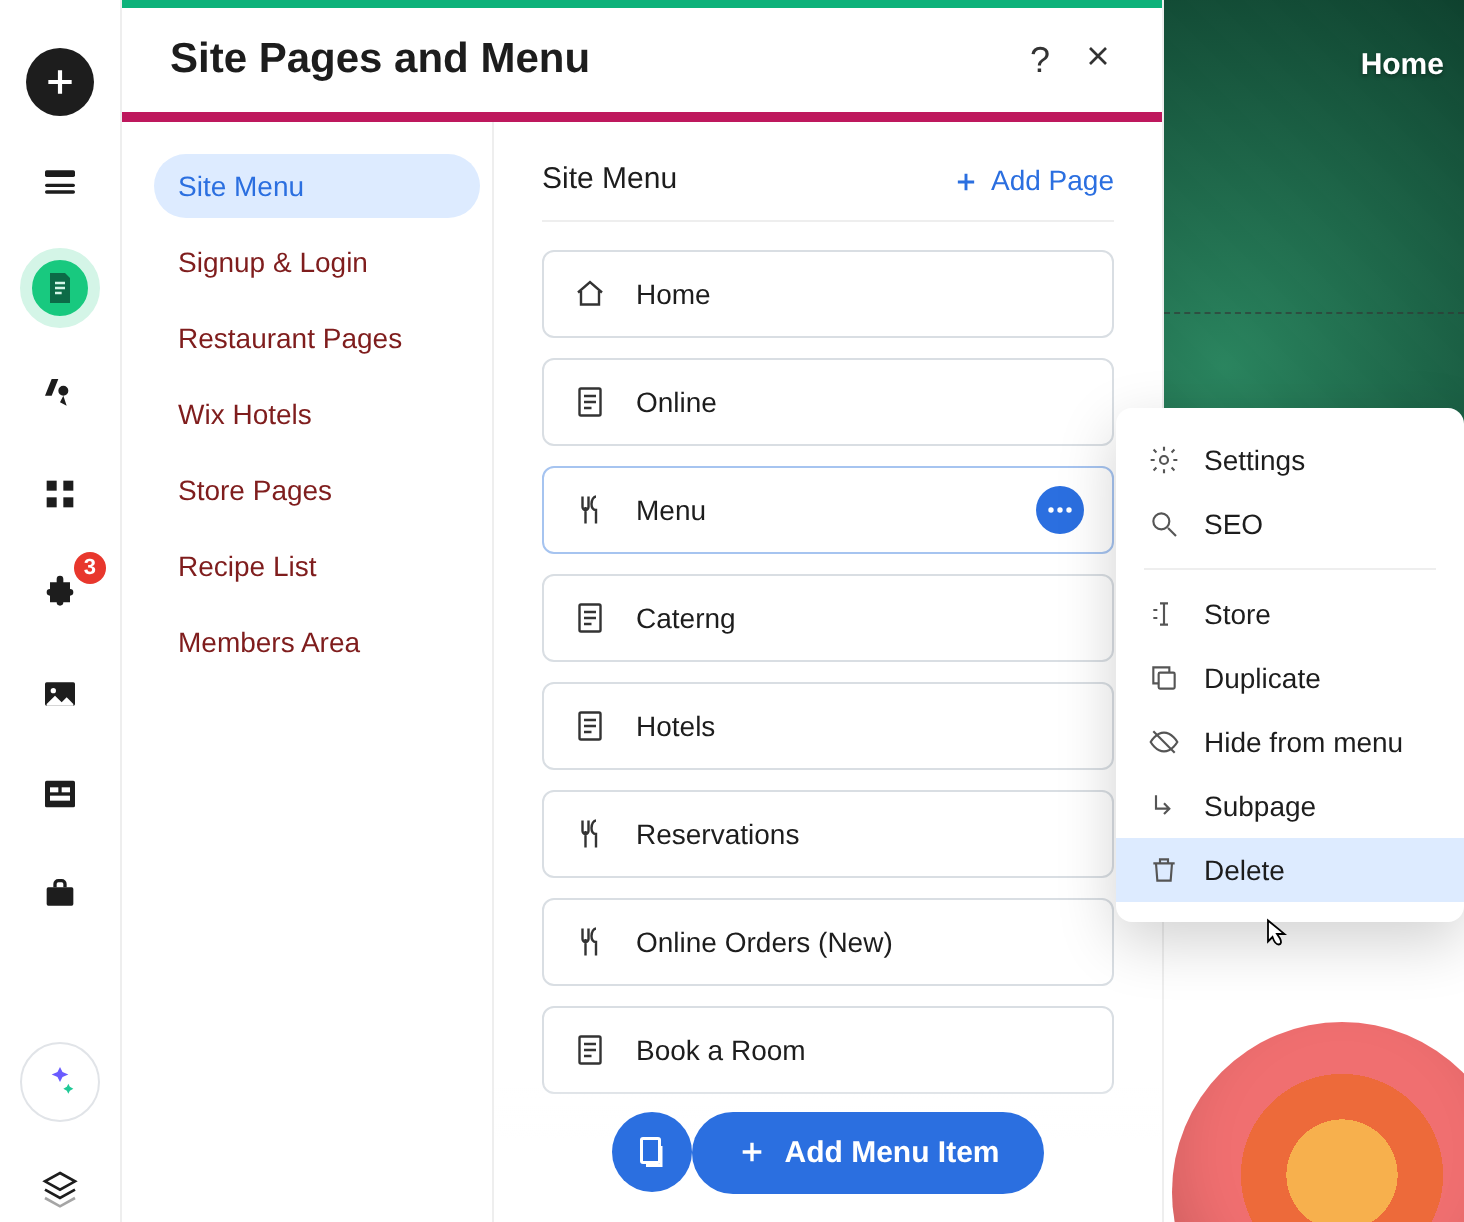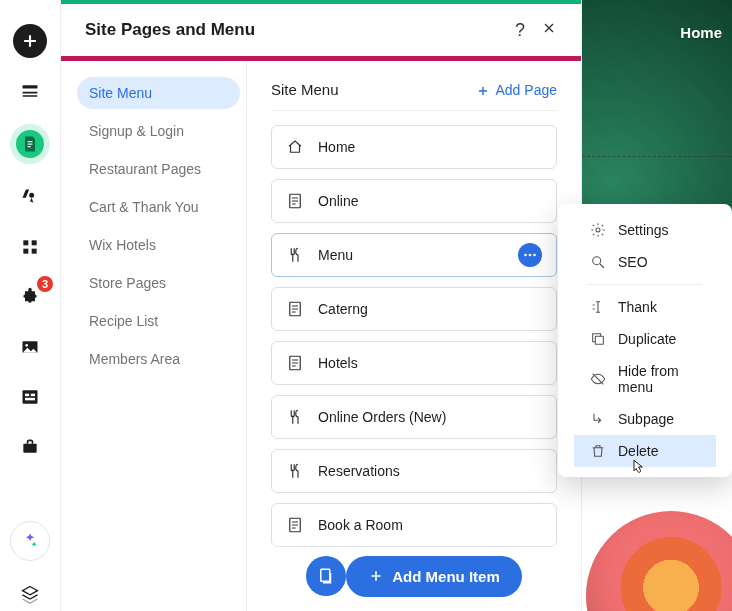--- a/index.html
+++ b/index.html
@@ -10,27 +10,27 @@
   .rail .rail-icon { width: 34px; height: 34px; display: flex; align-items: center; justify-content: center; border-radius: 50%; color: #1d1d1d; position: relative; }
   .rail .rail-icon svg { width: 20px; height: 20px; }
   .rail .rail-icon.circle-dark { background: #1d1d1d; color: #fff; }
   .rail .rail-icon.circle-green { background: #18C97F; color: #064d30; border: 6px solid #d4f5e7; width: 40px; height: 40px; }
   .rail .badge { position: absolute; top: -4px; right: -6px; background: #E8372D; color: #fff; font-size: 11px; font-weight: 700; border-radius: 10px; padding: 0 5px; line-height: 16px; }
   .rail .ai { width: 40px; height: 40px; border-radius: 50%; border: 1px solid #e1e4e8; display: flex; align-items: center; justify-content: center; color: #5451ff; }
 
   
   .panel { position: absolute; left: 60px; top: 0; width: 522px; height: 611px; border-left: 1px solid #eee; border-right: 1px solid #eee; display: flex; flex-direction: column; }
   .panel-header { height: 56px; display: flex; align-items: center; justify-content: space-between; padding: 0 24px; border-top: 4px solid #0DB27A; }
-  .panel-header h1 { font-size: 17px; font-weight: 700; color: #1d1d1d; }
+  .panel-header h1 { font-size: 21px; font-weight: 700; color: #1d1d1d; }
   .panel-header .hdr-actions { display: flex; gap: 16px; color: #333; font-size: 18px; }
   .panel-body { flex: 1; display: flex; border-top: 5px solid #be185d; overflow: hidden; }
 
   
   .sidebar { width: 186px; padding: 16px 6px 16px 16px; display: flex; flex-direction: column; gap: 6px; border-right: 1px solid #eee; }
-  .sidebar .s-item { padding: 8px 12px; border-radius: 20px; font-size: 14px; color: #737373; cursor: pointer; }
+  .sidebar .s-item { padding: 8px 12px; border-radius: 20px; font-size: 14px; color: #7f1d1d; cursor: pointer; }
   .sidebar .s-item.active { background: #DDEBFF; color: #2B6FE0; }
 
   
   .main { flex: 1; padding: 16px 24px 80px; display: flex; flex-direction: column; position: relative; overflow-y: auto; }
   .main .section-head { display: flex; justify-content: space-between; align-items: center; padding: 4px 0 12px; border-bottom: 1px solid #eee; margin-bottom: 14px; }
   .main .section-head .title { font-size: 15px; color: #1d1d1d; }
   .main .section-head .add { color: #2B6FE0; font-size: 14px; display: flex; align-items: flex-end; gap: 6px; cursor: pointer; }
   .page-list { display: flex; flex-direction: column; gap: 10px; }
   .page-row { height: 44px; border: 1px solid #d9dee3; border-radius: 6px; display: flex; align-items: center; gap: 14px; padding: 0 14px; font-size: 14px; color: #1d1d1d; cursor: pointer; background: #fff; }
   .page-row svg, .page-row .pic { width: 18px; height: 18px; color: #333; flex-shrink: 0; }
@@ -47,21 +47,21 @@
   .preview .leaf-bg { position: absolute; inset: 0; background:
      radial-gradient(circle at 20% 30%, rgba(45,140,100,0.9), rgba(8,50,35,0.9) 60%),
      repeating-linear-gradient(45deg, rgba(255,255,255,0.03) 0 10px, transparent 10px 20px);
   }
   .preview .home-label { position: absolute; top: 24px; right: 10px; color: #fff; font-size: 15px; font-weight: 600; text-shadow: 0 1px 2px rgba(0,0,0,0.4); }
   .preview .white-block { position: absolute; left: 0; bottom: 0; width: 100%; height: 220px; background: #fff; }
   .preview .drink { position: absolute; left: 4px; bottom: -70px; width: 170px; height: 170px; border-radius: 50%; background: radial-gradient(circle at 50% 45%, #f7b04d 0 22%, #ed6a3a 22% 40%, #f06f70 40% 100%); box-shadow: inset 0 -20px 30px rgba(0,0,0,0.15); }
   .preview .dash { position: absolute; left: 0; top: 156px; width: 100%; height: 0; border-top: 1px dashed #333; opacity: .6; }
 
   
-  .ctx { position: absolute; left: 558px; top: 204px; width: 174px; background: #fff; border-radius: 8px; box-shadow: 0 10px 30px rgba(0,0,0,0.18); padding: 10px 16px; z-index: 50; }
+  .ctx { position: absolute; left: 558px; top: 204px; width: 174px; background: #fff; border-radius: 8px; box-shadow: 0 10px 30px rgba(0,0,0,0.18); padding: 10px 0; z-index: 50; }
   .ctx .ctx-item { display: flex; align-items: center; gap: 12px; padding: 8px 16px; font-size: 14px; color: #1d1d1d; cursor: pointer; }
   .ctx .ctx-item svg { width: 16px; height: 16px; color: #555; flex-shrink: 0; }
   .ctx .ctx-item.hover { background: #DDEBFF; }
   .ctx .sep { height: 1px; background: #eee; margin: 6px 14px; }
 
   .cursor-pointer { position: absolute; left: 628px; top: 458px; z-index: 60; color: #000; }
   .cursor-pointer svg { width: 18px; height: 18px; }
 </style>
 </head>
 <body>
@@ -153,21 +153,20 @@
       </span>
     </div>
   </div>
 
   <div class="panel-body">
 
     <div class="sidebar">
       <div class="s-item active">Site Menu</div>
       <div class="s-item">Signup &amp; Login</div>
       <div class="s-item">Restaurant Pages</div>
-      <div class="s-item">Cart &amp; Thank You</div>
       <div class="s-item">Wix Hotels</div>
       <div class="s-item">Store Pages</div>
       <div class="s-item">Recipe List</div>
       <div class="s-item">Members Area</div>
     </div>
 
     <div class="main">
       <div class="section-head">
         <span class="title">Site Menu</span>
         <span class="add">
@@ -216,27 +215,27 @@
           <svg viewBox="0 0 24 24" fill="none" stroke="currentColor" stroke-width="1.6">
               <rect x="5" y="3" width="14" height="18" rx="1"></rect>
               <path d="M8 8h8M8 12h8M8 16h5"></path>
             </svg>
           <span>Hotels</span>
         </div>
         <div class="page-row">
           <svg viewBox="0 0 24 24" fill="none" stroke="currentColor" stroke-width="1.6">
               <path d="M7 3v7a2 2 0 0 0 4 0V3M9 10v11M16 3c-1.5 0-3 2-3 5s1.5 4 3 4v9"></path>
             </svg>
+          <span>Reservations</span>
+        </div>
+        <div class="page-row">
+          <svg viewBox="0 0 24 24" fill="none" stroke="currentColor" stroke-width="1.6">
+              <path d="M7 3v7a2 2 0 0 0 4 0V3M9 10v11M16 3c-1.5 0-3 2-3 5s1.5 4 3 4v9"></path>
+            </svg>
           <span>Online Orders (New)</span>
-        </div>
-        <div class="page-row">
-          <svg viewBox="0 0 24 24" fill="none" stroke="currentColor" stroke-width="1.6">
-              <path d="M7 3v7a2 2 0 0 0 4 0V3M9 10v11M16 3c-1.5 0-3 2-3 5s1.5 4 3 4v9"></path>
-            </svg>
-          <span>Reservations</span>
         </div>
         <div class="page-row">
           <svg viewBox="0 0 24 24" fill="none" stroke="currentColor" stroke-width="1.6">
               <rect x="5" y="3" width="14" height="18" rx="1"></rect>
               <path d="M8 8h8M8 12h8M8 16h5"></path>
             </svg>
           <span>Book a Room</span>
         </div>
       </div>
 
@@ -279,21 +278,21 @@
         <circle cx="10" cy="10" r="6"></circle>
         <path d="M15 15l6 6"></path>
       </svg>
     <span>SEO</span>
   </div>
   <div class="sep"></div>
   <div class="ctx-item">
     <svg viewBox="0 0 24 24" fill="none" stroke="currentColor" stroke-width="1.6">
         <path d="M9 4h6M12 4v16M9 20h6M4 9h3M4 15h3"></path>
       </svg>
-    <span>Thank</span>
+    <span>Store</span>
   </div>
   <div class="ctx-item">
     <svg viewBox="0 0 24 24" fill="none" stroke="currentColor" stroke-width="1.6">
         <rect x="8" y="8" width="12" height="12" rx="1"></rect>
         <path d="M16 8V4H4v12h4"></path>
       </svg>
     <span>Duplicate</span>
   </div>
   <div class="ctx-item">
     <svg viewBox="0 0 24 24" fill="none" stroke="currentColor" stroke-width="1.6">

